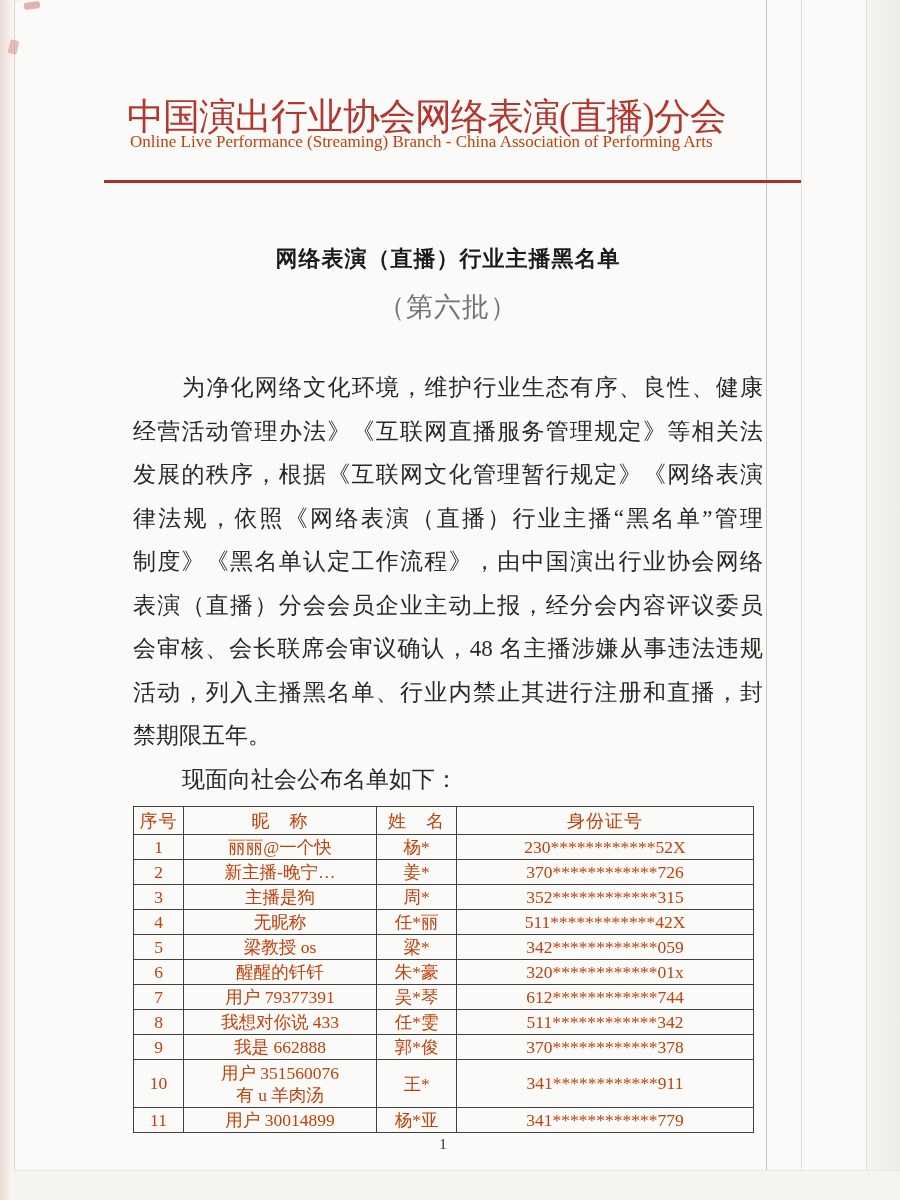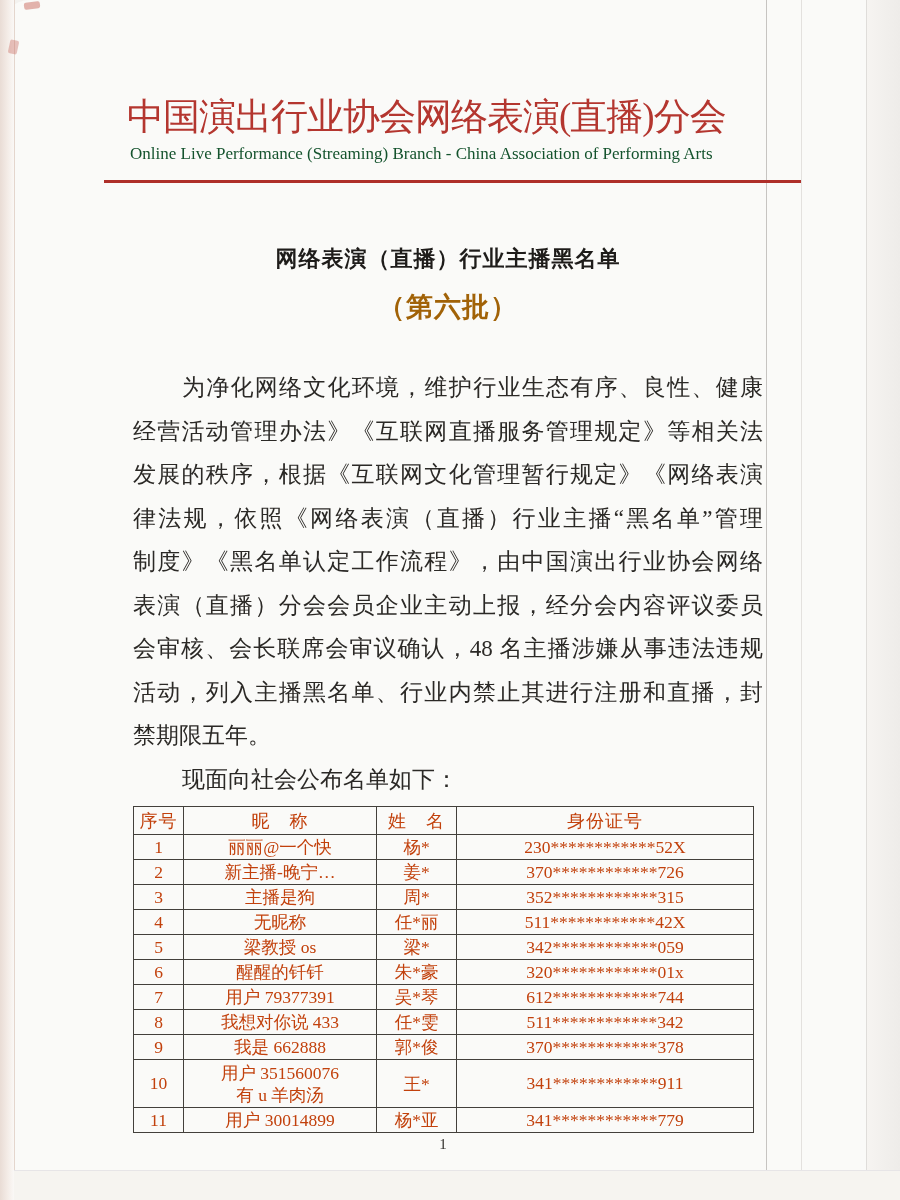--- a/index.html
+++ b/index.html
@@ -15,29 +15,29 @@
   .scan-line-2{position:absolute;left:801px;top:0;width:1px;height:1200px;background:#e3e1de;}
   .scan-line-3{position:absolute;left:866px;top:0;width:1px;height:1200px;background:#dfddda;}
   .scan-shade-right{position:absolute;left:867px;top:0;width:33px;height:1200px;
     background:linear-gradient(90deg,#f6f4f1,#eeece9);}
   .scan-bottom-band{position:absolute;left:14px;top:1170px;width:886px;height:30px;
     background:#f6f4f0;border-top:1px solid #e7e5e7;}
 
   
   .letterhead-cn{position:absolute;left:127px;top:92px;width:680px;font-size:37px;
     letter-spacing:-1px;color:#b4362f;white-space:nowrap;}
-  .letterhead-en{position:absolute;left:130px;top:144px;width:680px;font-size:17px;
-    color:#14532d;white-space:nowrap;letter-spacing:0px;}
+  .letterhead-en{position:absolute;left:130px;top:132px;width:680px;font-size:17px;
+    color:#c2410c;white-space:nowrap;letter-spacing:0px;}
   .letterhead-rule{position:absolute;left:104px;top:180px;width:697px;height:3px;background:#ae2f2a;}
 
   
   .doc-title{position:absolute;left:133px;top:244px;width:630px;margin:0;text-align:center;
     font-size:22px;font-weight:bold;letter-spacing:1px;color:#1e1c1a;}
   .doc-subtitle{position:absolute;left:133px;top:289px;width:630px;margin:0;text-align:center;
-    font-size:27px;font-weight:bold;letter-spacing:1px;color:#a16207;}
+    font-size:27px;font-weight:normal;letter-spacing:1px;color:#737373;}
 
   
   .bodytext{position:absolute;left:133px;top:366px;width:630px;font-size:23px;color:#2b2926;}
   .pline{line-height:43.5px;height:43.5px;text-align:justify;text-align-last:justify;overflow:hidden;}
   .pline-first{text-indent:49px;}
   .pline-last{text-align:center;text-align-last:left;}
   .announce{line-height:43.5px;height:43.5px;text-indent:49px;text-align:left;}
 
   
   .blacklist-table{position:absolute;left:133px;top:806px;width:620px;

